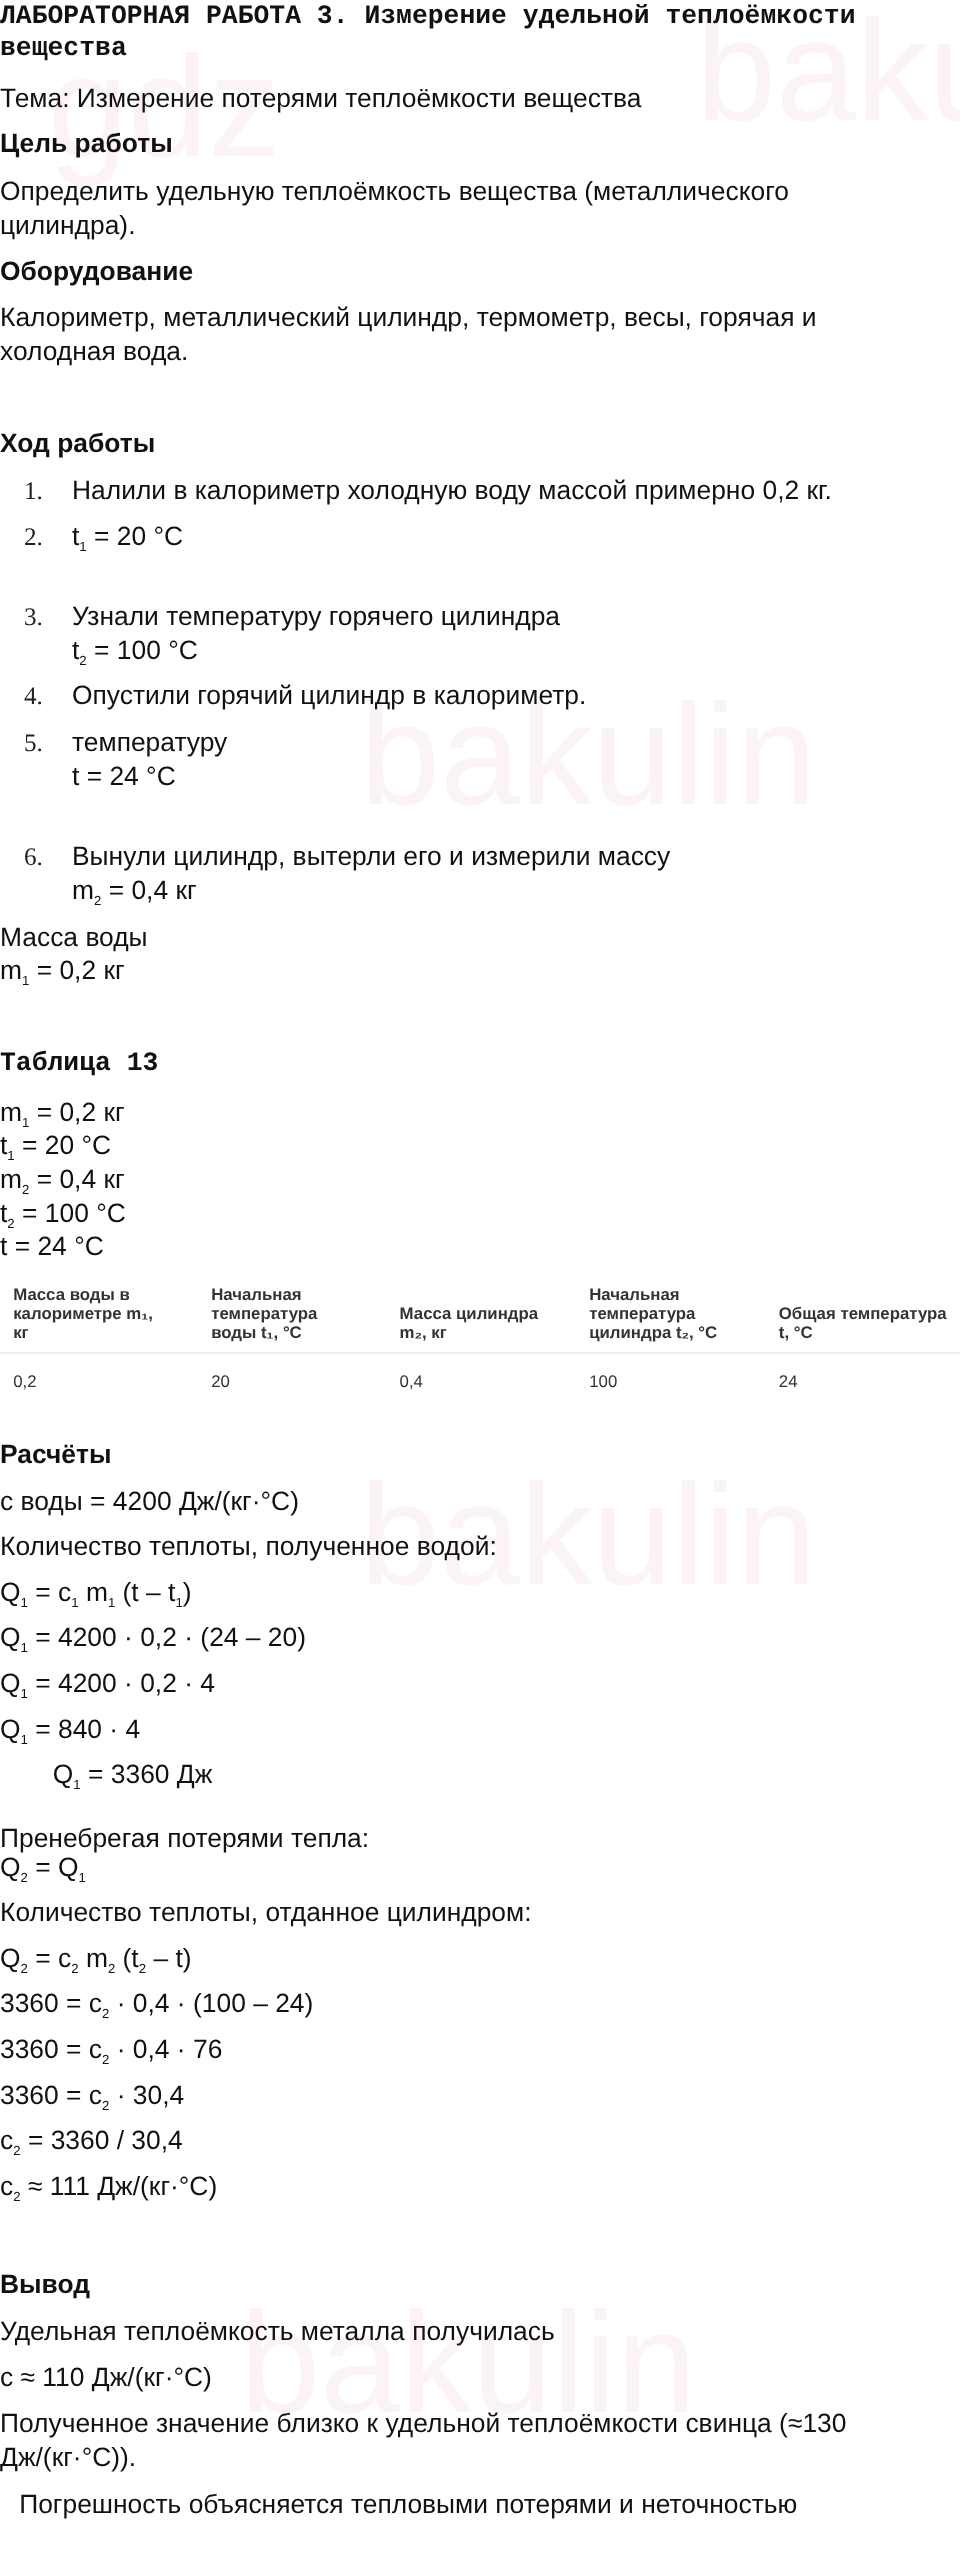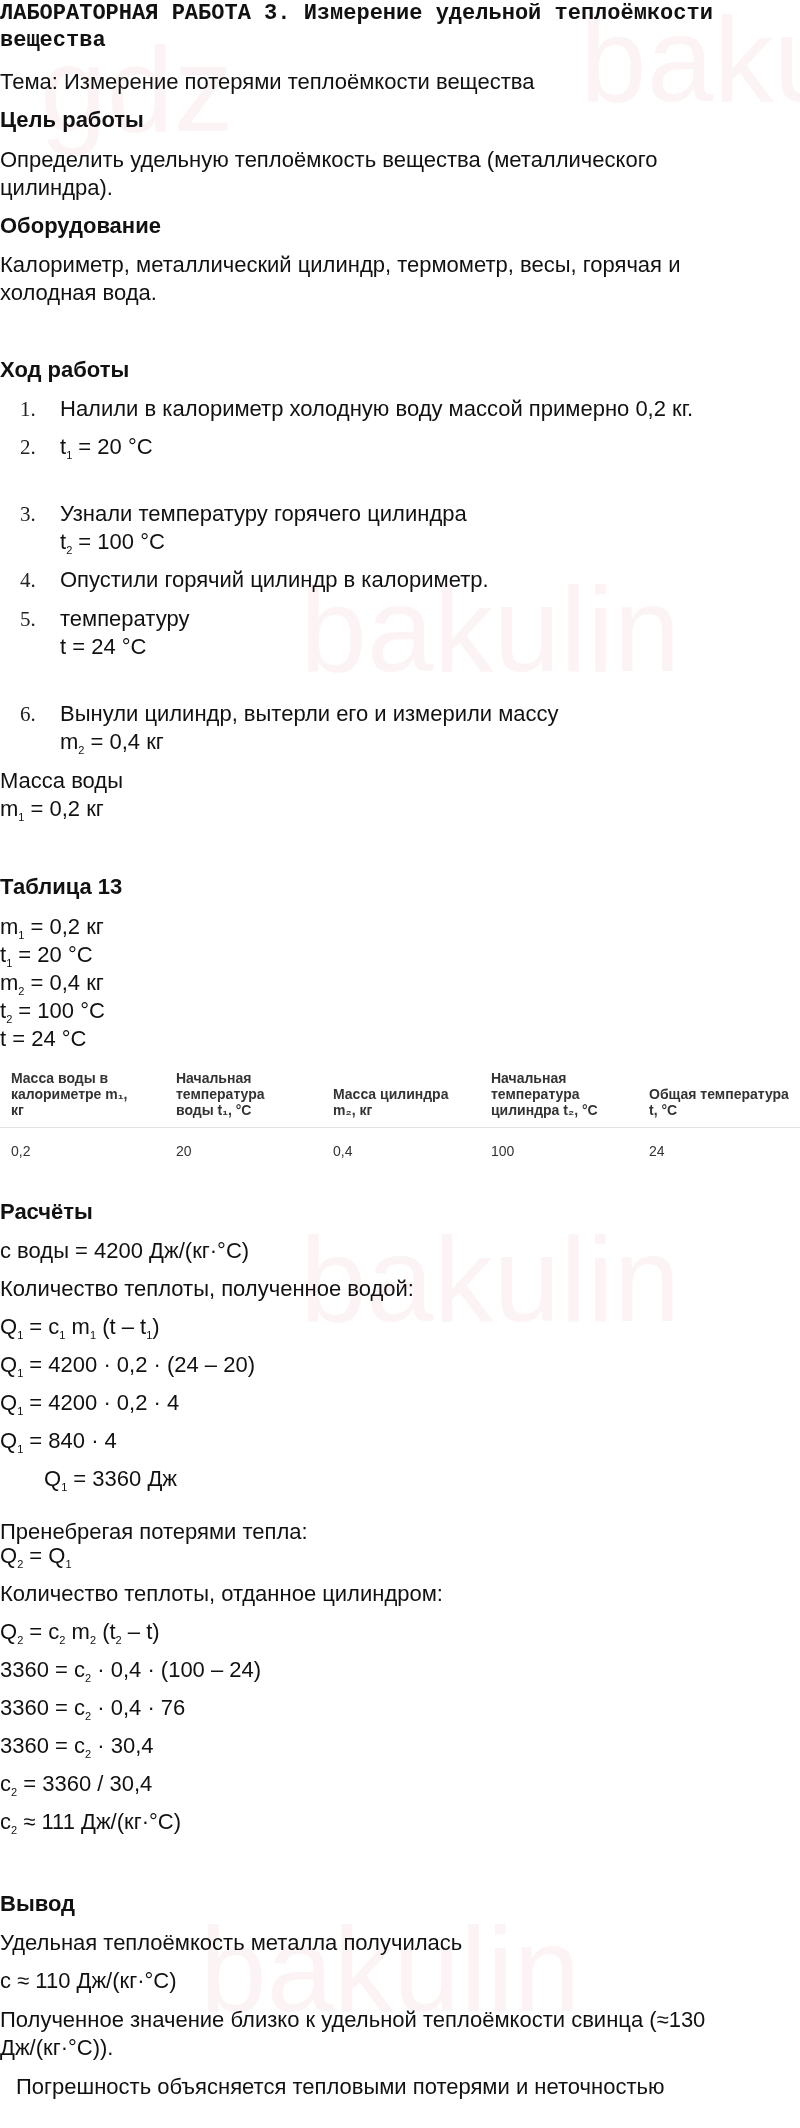--- a/index.html
+++ b/index.html
@@ -93,21 +93,21 @@
     <span class="num">6.</span>
     <span class="txt">
       <span class="line">Вынули цилиндр, вытерли его и измерили массу</span>
       <span class="line"><span>m</span><sub>2</sub><span> = 0,4 кг</span></span>
     </span>
   </div>
 
   <div class="abs p" style="top:767px;">Масса воды</div>
   <div class="abs p" style="top:795px;"><span>m</span><sub>1</sub><span> = 0,2 кг</span></div>
 
-  <div class="abs h" style="top:873px;">Таблица 13</div>
+  <div class="abs h" style="top:873px;font-family:Liberation Mono, monospace;">Таблица 13</div>
   <div class="abs p" style="top:913px;"><span>m</span><sub>1</sub><span> = 0,2 кг</span></div>
   <div class="abs p" style="top:941px;"><span>t</span><sub>1</sub><span> = 20 °C</span></div>
   <div class="abs p" style="top:969px;"><span>m</span><sub>2</sub><span> = 0,4 кг</span></div>
   <div class="abs p" style="top:997px;"><span>t</span><sub>2</sub><span> = 100 °C</span></div>
   <div class="abs p" style="top:1025px;"><span>t</span><sub></sub><span> = 24 °C</span></div>
 
   <div class="tbl-head">
     <div class="tbl-cell-h" style="left:11px;">
       <div>Масса воды в</div>
         <div>калориметре m₁,</div>

